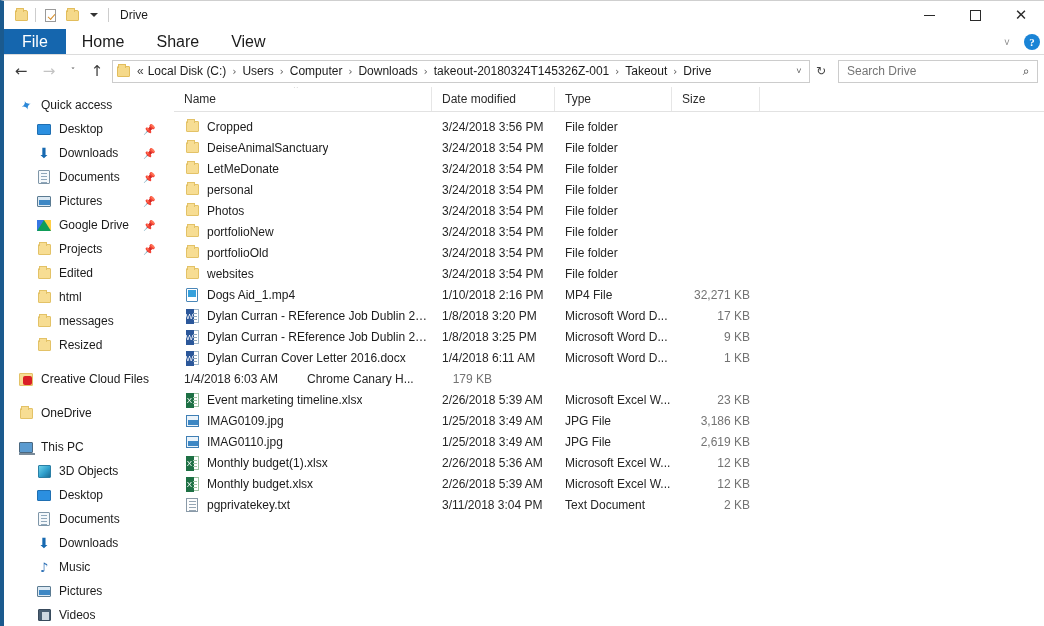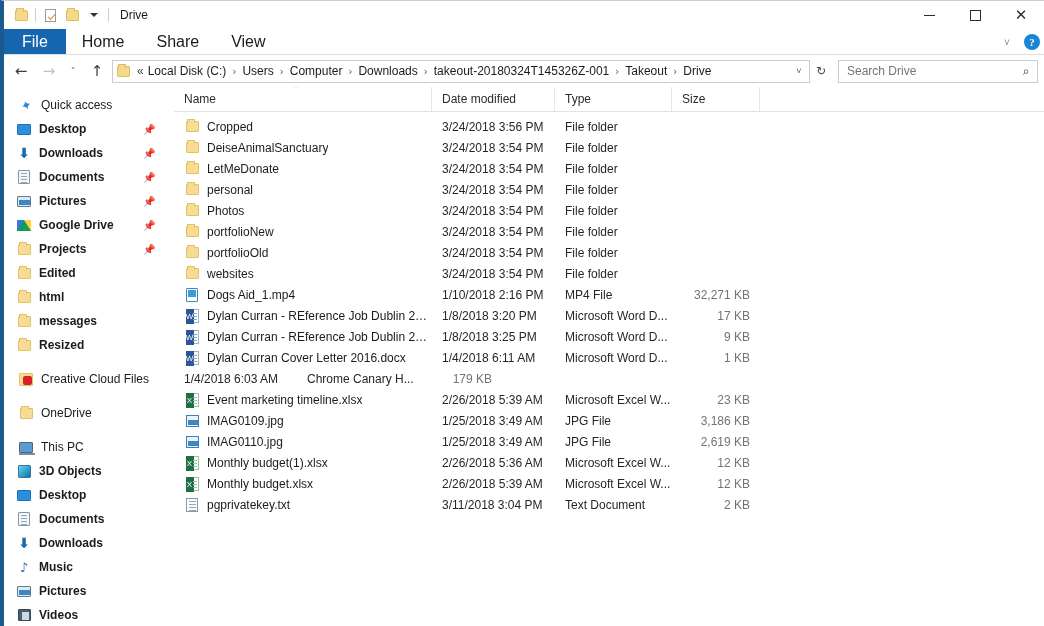--- a/index.html
+++ b/index.html
@@ -206,21 +206,21 @@
   }
   .nav-item {
     height:24px;
     display:flex; align-items:center;
     padding-left:14px;
     font-size:12px;
     color:#1b1b1b;
     position:relative;
     white-space:nowrap;
   }
-  .nav-item.indent1 { padding-left:12px;font-weight:bold; }
+  .nav-item.indent1 { padding-left:32px; }
   .nav-ico {
     width:16px;height:16px;flex:none;margin-right:7px;
     display:flex;align-items:center;justify-content:center;
     position:relative;
   }
   .nav-label { overflow:hidden; text-overflow:ellipsis; }
   .pin {
     position:absolute; right:18px; top:50%; transform:translateY(-50%);
     color:#9a9a9a; font-size:10px;
   }

